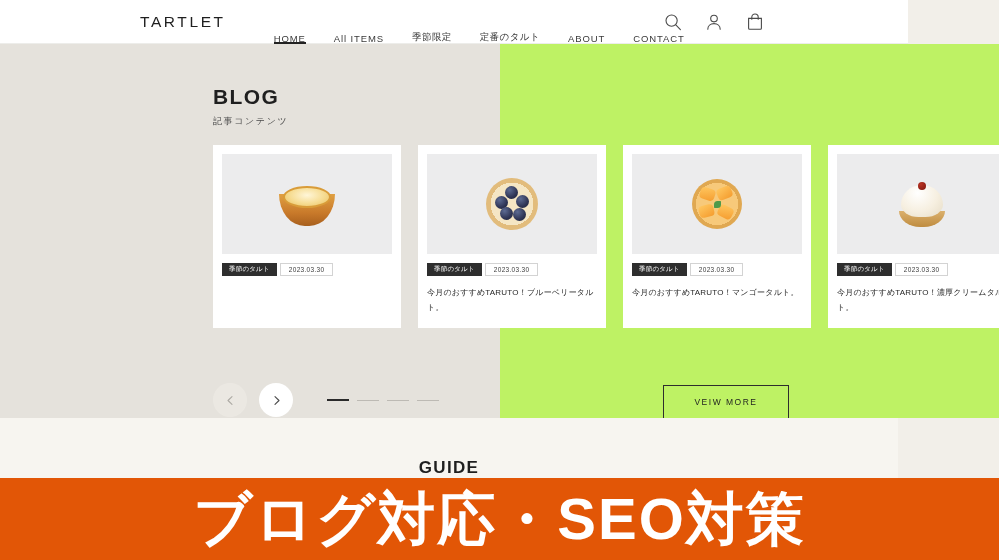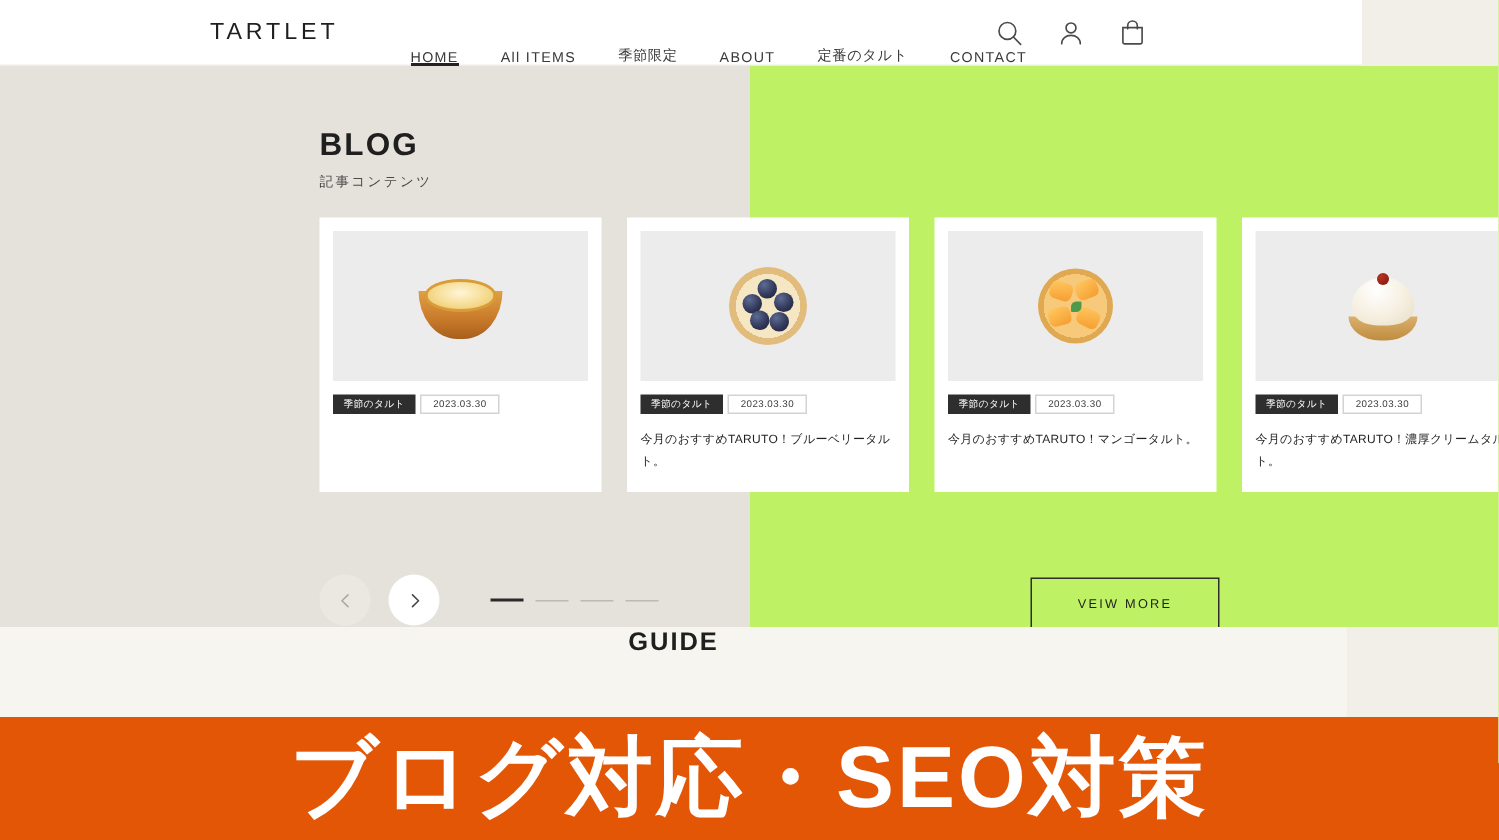--- a/index.html
+++ b/index.html
@@ -293,21 +293,21 @@
     display: flex;
     align-items: center;
     gap: 8px;
   }
   .dash { width: 22px; height: 1px; background: #bdbab4; cursor: pointer; }
   .dash.active { height: 2px; background: #2a2a2a; }
 
   
   .view-more {
     position: absolute;
-    left: 687px;
+    left: 663px;
     top: 341px;
     width: 126px;
     height: 34px;
     border: 1px solid #2d2d2d;
     background: transparent;
     display: flex;
     align-items: center;
     justify-content: center;
     font-size: 8.5px;
     letter-spacing: 1.5px;
@@ -317,21 +317,21 @@
   }
 
   
   .guide-section {
     position: absolute;
     top: 418px; left: 0;
     width: 898px;
     height: 60px;
     background: #f7f5f0;
     display: flex;
-    align-items: flex-start;
+    align-items: flex-end;
     justify-content: center;
   }
   .guide-title {
     font-size: 17px;
     font-weight: 700;
     letter-spacing: 1.3px;
     color: #1f1f1f;
   }
 
   
@@ -364,25 +364,25 @@
   <nav class="nav">
     <div class="nav-item active">
       <span>HOME</span>
     </div>
     <div class="nav-item">
       <span>All ITEMS</span>
     </div>
     <div class="nav-item jp">
       <span>季節限定</span>
     </div>
+    <div class="nav-item jp">
+      <span>定番のタルト</span>
+    </div>
     <div class="nav-item">
       <span>ABOUT</span>
-    </div>
-    <div class="nav-item jp">
-      <span>定番のタルト</span>
     </div>
     <div class="nav-item">
       <span>CONTACT</span>
     </div>
   </nav>
 
   <div class="header-icons">
     <div class="icon-btn">
       <svg width="18" height="18" viewBox="0 0 18 18" fill="none" stroke="#4a4a4a" stroke-width="1.1">
         <circle cx="7.6" cy="7.6" r="5.6"></circle>

